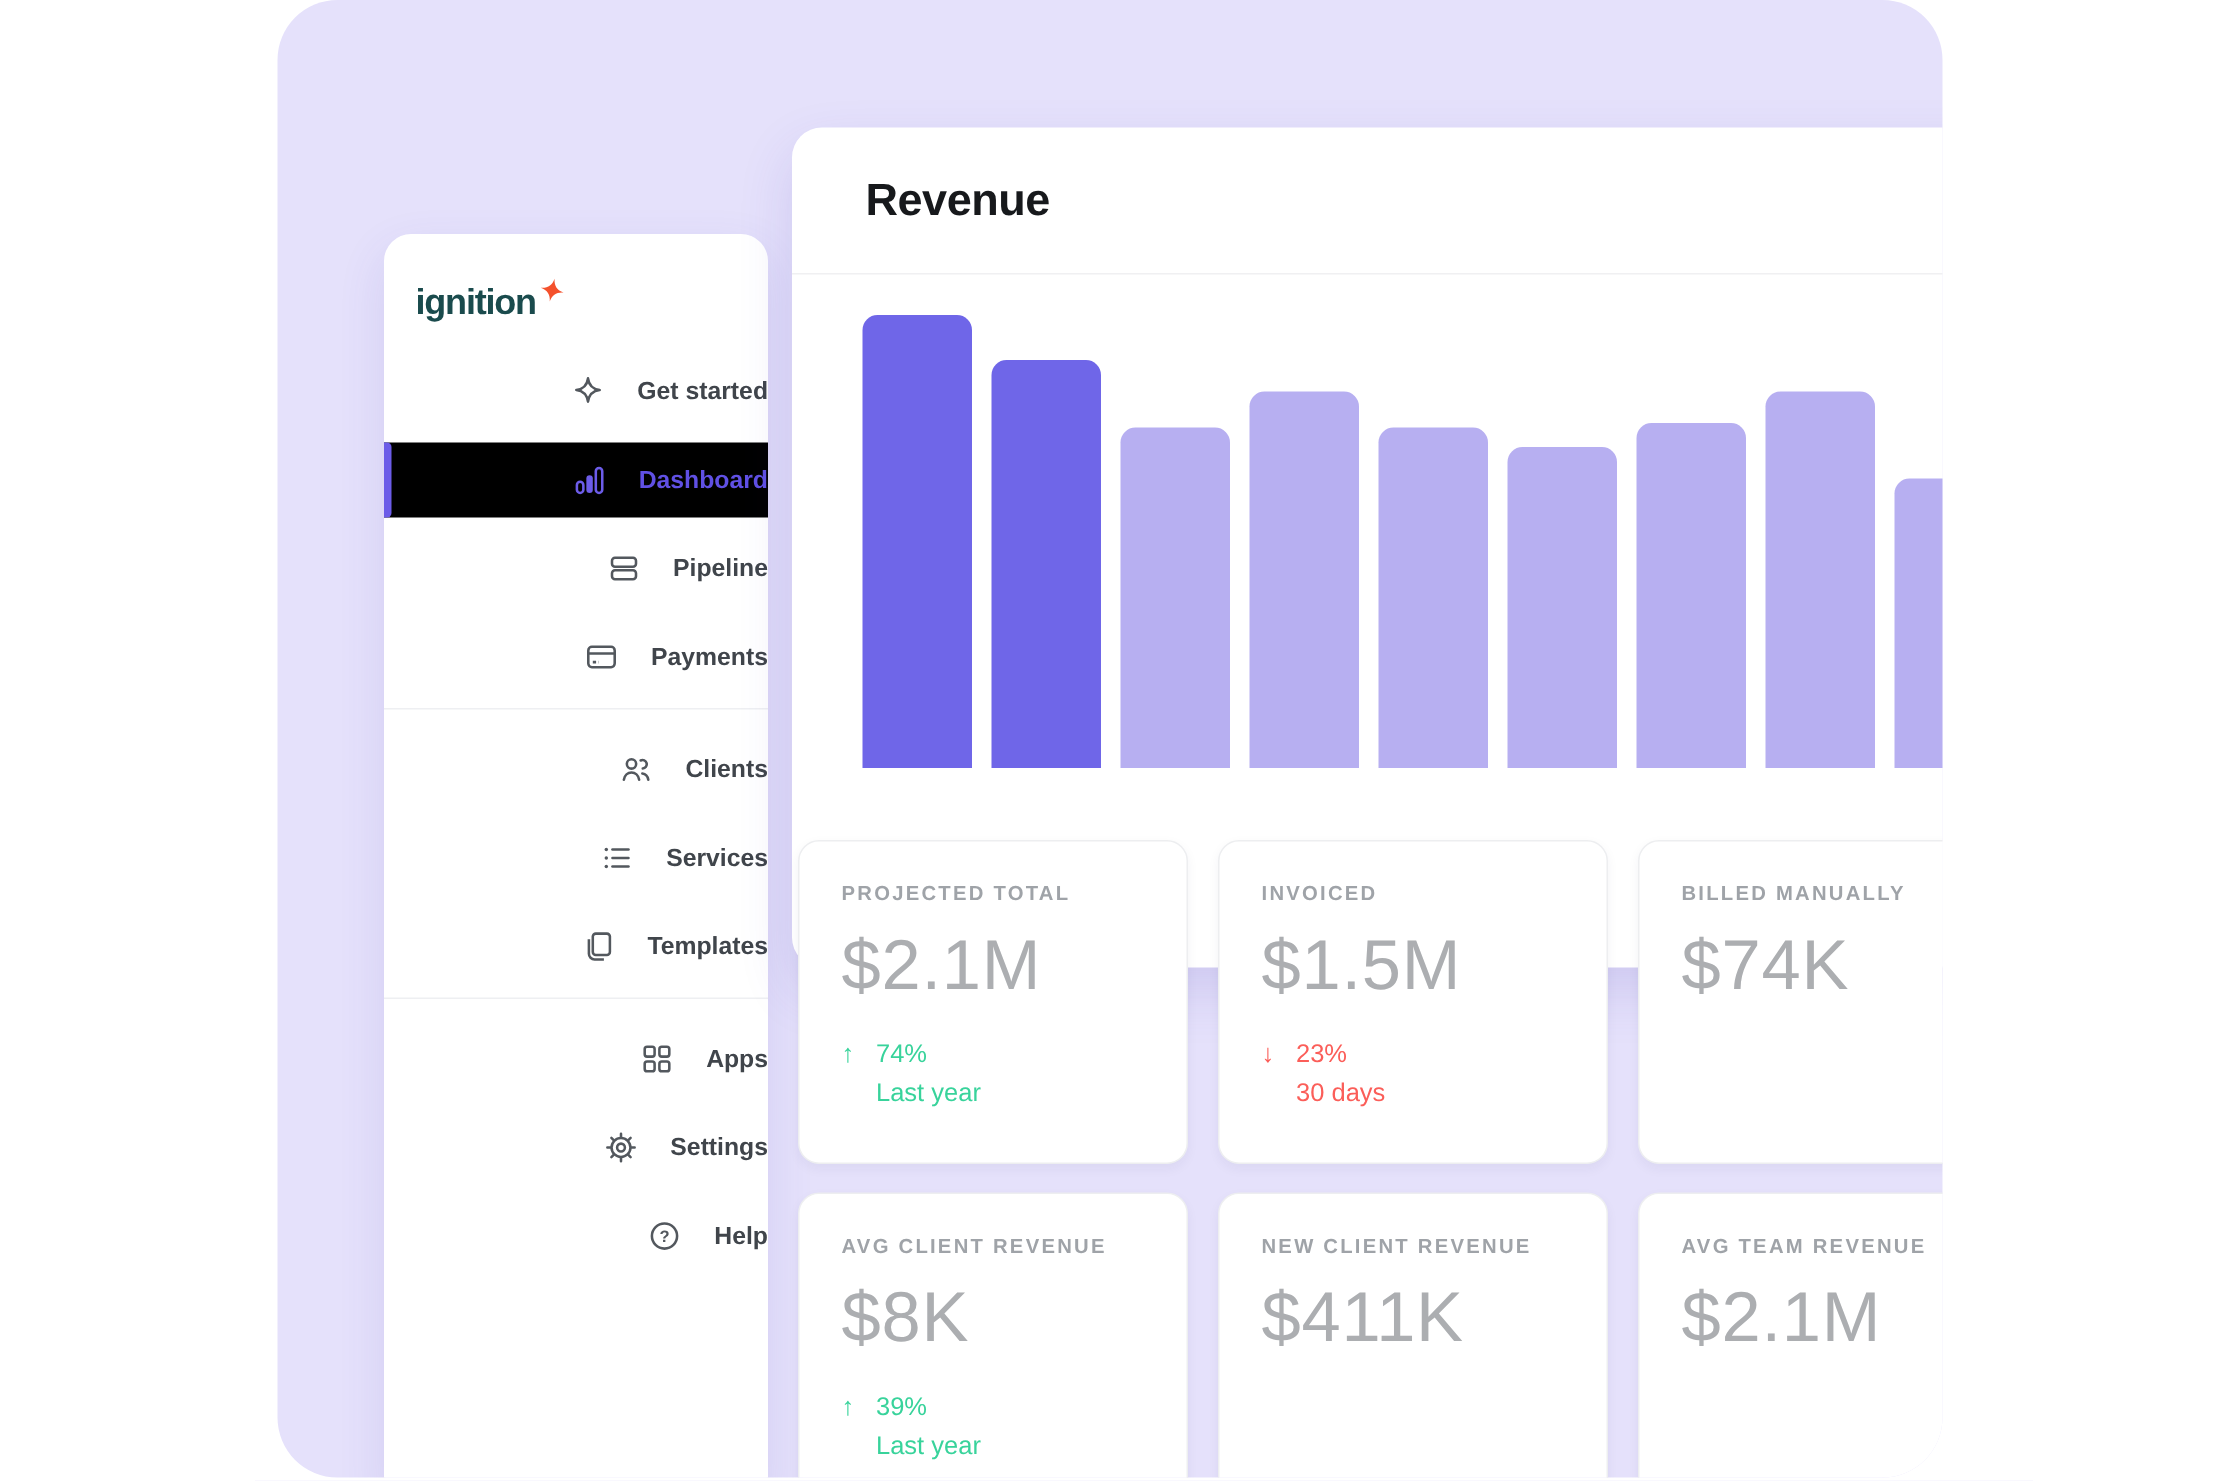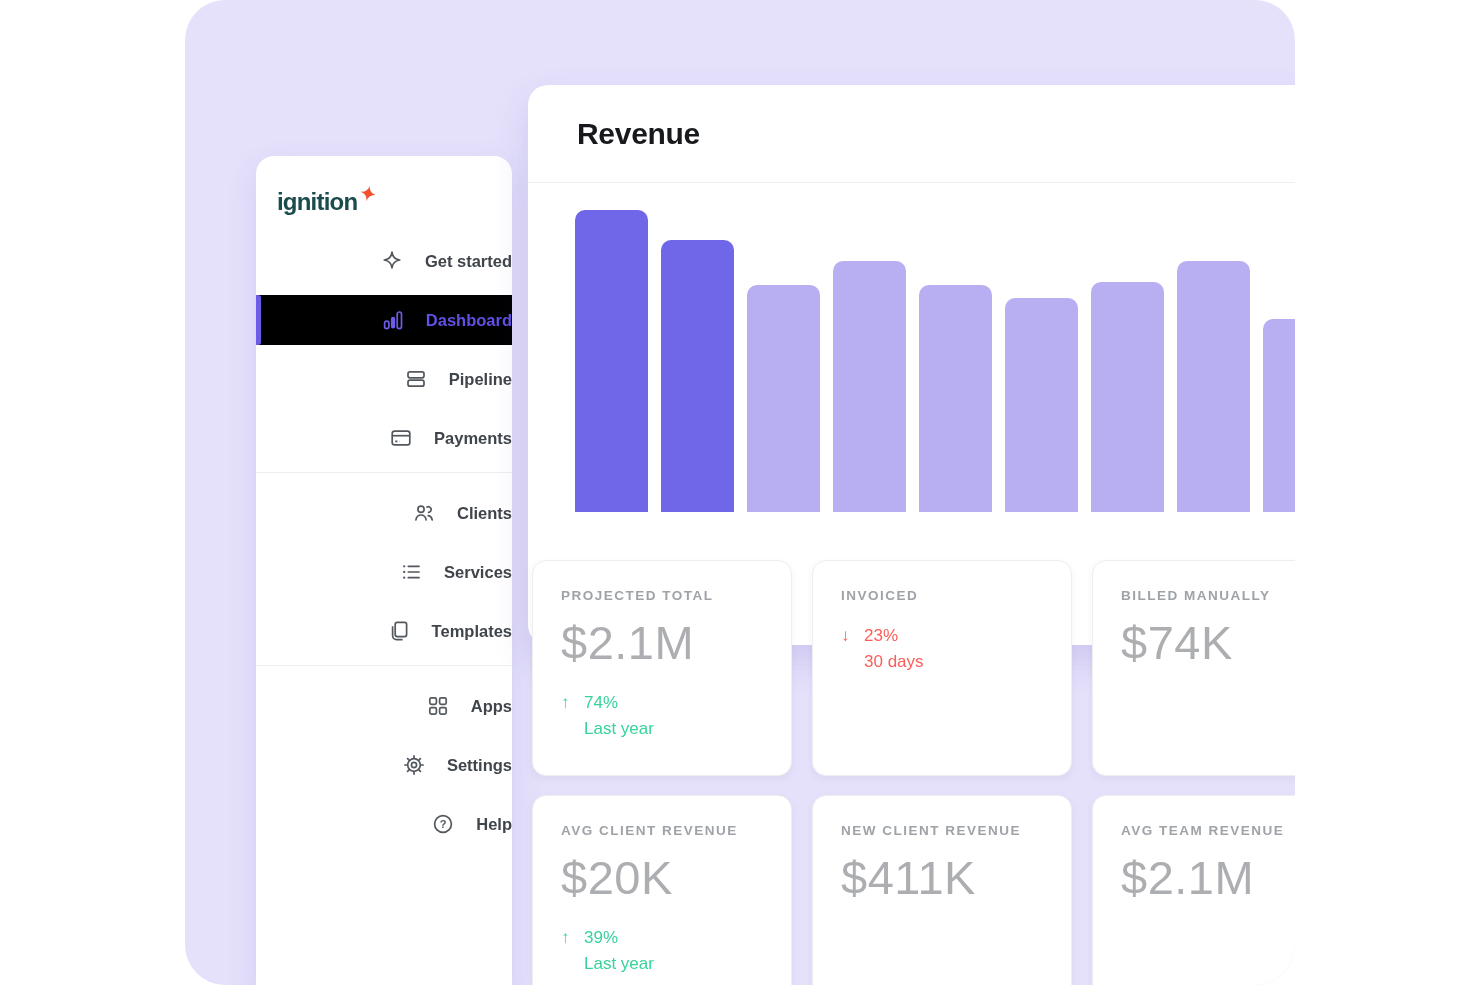--- a/index.html
+++ b/index.html
@@ -228,37 +228,38 @@
         <span class="arrow">↑</span>
         <span>
           <span>74%</span><br>
           <span>Last year</span>
         </span>
       </div>
     </div>
 
     <div class="stat-card">
       <div class="stat-label">INVOICED</div>
+      <div class="stat-value">$1.5M</div>
       <div class="delta down">
         <span class="arrow">↓</span>
         <span>
           <span>23%</span><br>
           <span>30 days</span>
         </span>
       </div>
     </div>
 
     <div class="stat-card">
       <div class="stat-label">BILLED MANUALLY</div>
       <div class="stat-value">$74K</div>
     </div>
 
     <div class="stat-card">
       <div class="stat-label">AVG CLIENT REVENUE</div>
-      <div class="stat-value">$20K</div>
+      <div class="stat-value">$8K</div>
       <div class="delta up">
         <span class="arrow">↑</span>
         <span>
           <span>39%</span><br>
           <span>Last year</span>
         </span>
       </div>
     </div>
 
     <div class="stat-card">

